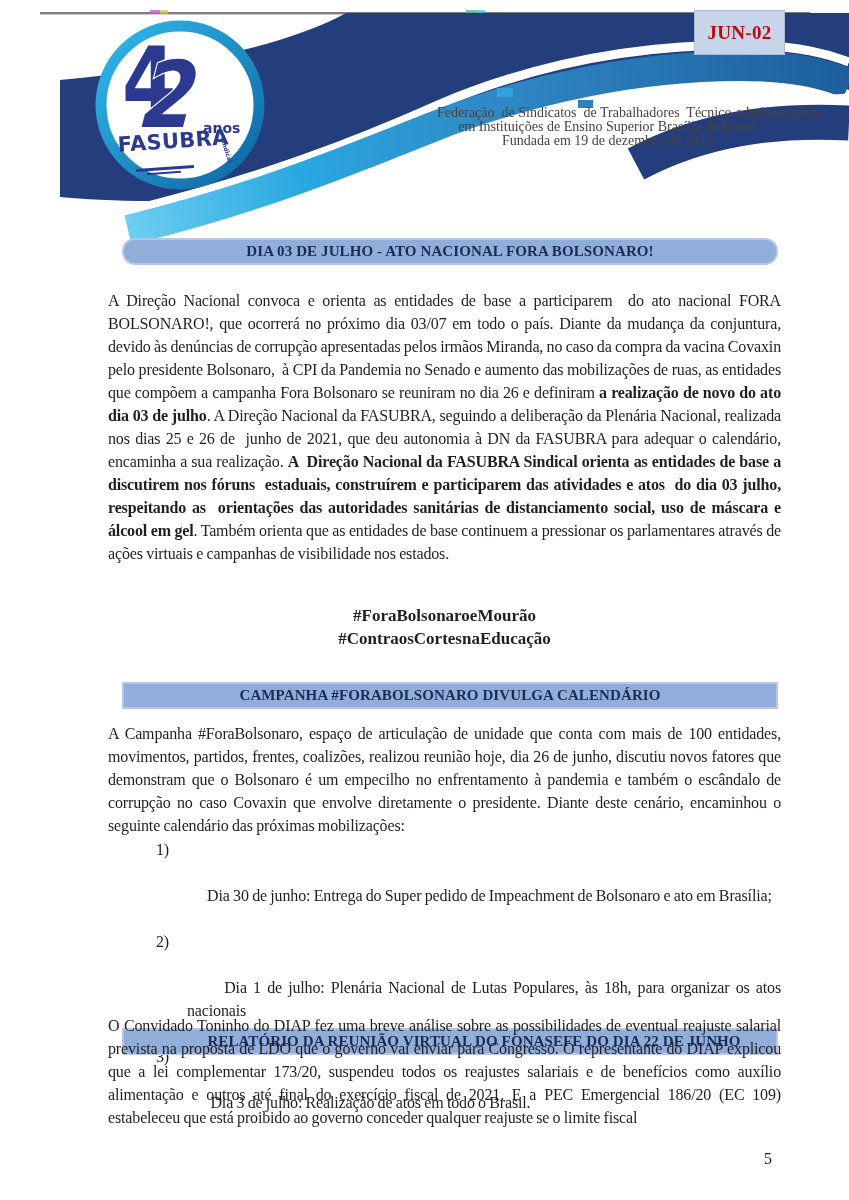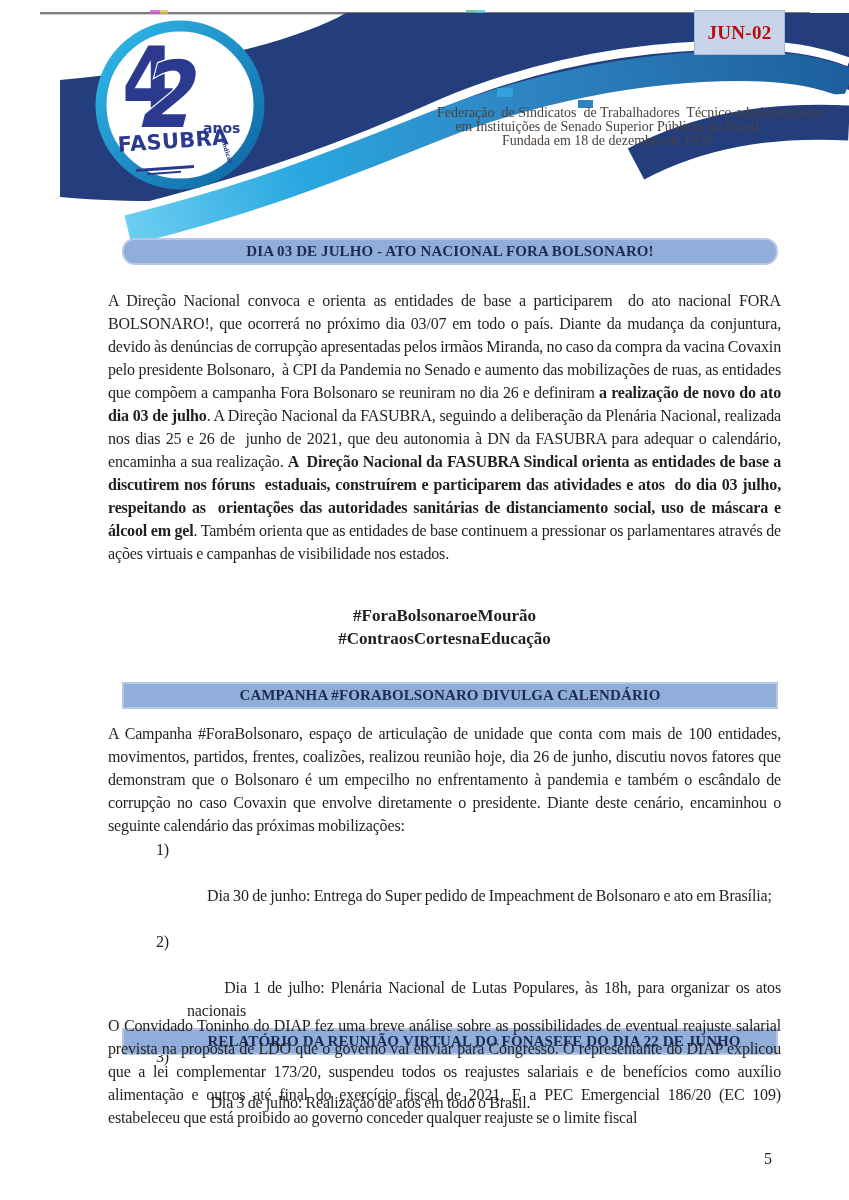--- a/index.html
+++ b/index.html
@@ -105,22 +105,22 @@
     <span class="logoTxt anos">anos</span>
     <span class="logoTxt fasubra">FASUBRA</span>
     <span class="logoTxt sindical">Sindical</span>
     <span class="tagline"></span>
     <span class="tagline2"></span>
 
     <div class="badge">JUN-02</div>
 
     <div class="fed">
       <div>Federação  de Sindicatos  de Trabalhadores  Técnico-administrativos</div>
-      <div>em Instituições de Senado Superior Públicas do Brasil</div>
-      <div>Fundada em 18 de dezembro de 1978</div>
+      <div>em Instituições de Ensino Superior Brasília do Brasil</div>
+      <div>Fundada em 19 de dezembro de 1973</div>
     </div>
   </div>
 
   <div class="bar" style="top:238px;border-radius:13px;">DIA 03 DE JULHO - ATO NACIONAL FORA BOLSONARO!</div>
 
   <div class="para" style="top:289px; height:310px;"><span>A Direção Nacional convoca e orienta as entidades de base a participarem  do ato nacional FORA BOLSONARO!, que ocorrerá no próximo dia 03/07 em todo o país. Diante da mudança da conjuntura, devido às denúncias de corrupção apresentadas pelos irmãos Miranda, no caso da compra da vacina Covaxin pelo presidente Bolsonaro,  à CPI da Pandemia no Senado e aumento das mobilizações de ruas, as entidades que compõem a campanha Fora Bolsonaro se reuniram no dia 26 e definiram </span><b>a realização de novo do ato dia 03 de julho</b><span>. A Direção Nacional da FASUBRA, seguindo a deliberação da Plenária Nacional, realizada nos dias 25 e 26 de  junho de 2021, que deu autonomia à DN da FASUBRA para adequar o calendário, encaminha a sua realização. </span><b>A  Direção Nacional da FASUBRA Sindical orienta as entidades de base a discutirem nos fóruns  estaduais, construírem e participarem das atividades e atos  do dia 03 julho, respeitando as  orientações das autoridades sanitárias de distanciamento social, uso de máscara e álcool em gel</b><span>. Também orienta que as entidades de base continuem a pressionar os parlamentares através de  ações virtuais e campanhas de visibilidade nos estados.</span></div>
 
   <div class="tags">
     <div>#ForaBolsonaroeMourão</div>
     <div>#ContraosCortesnaEducação</div>

